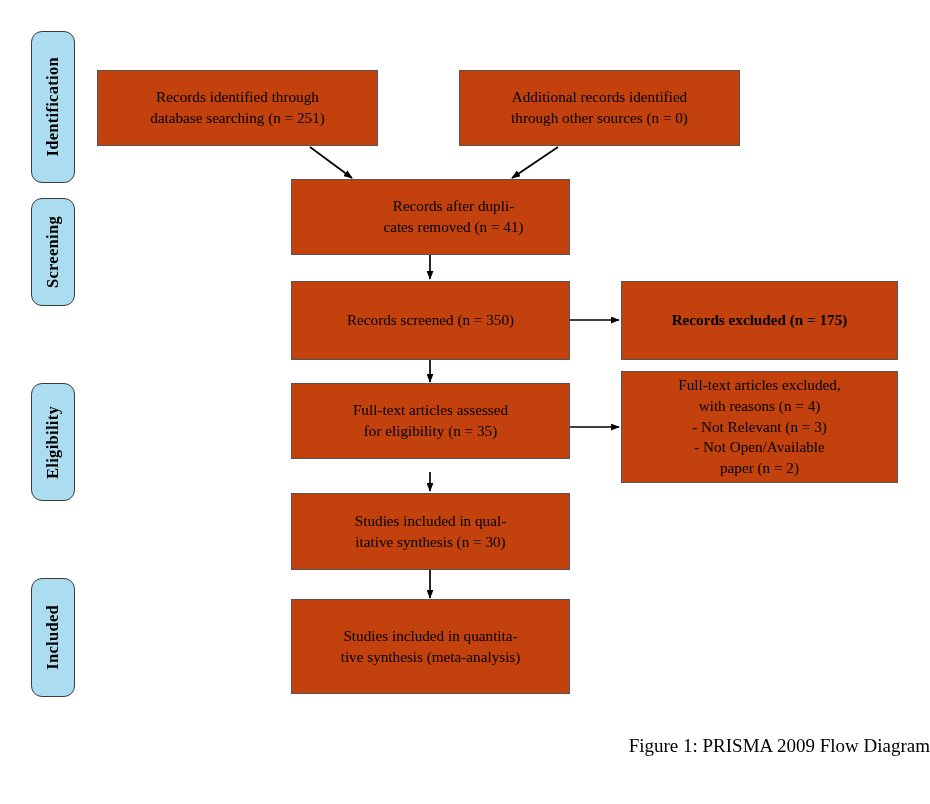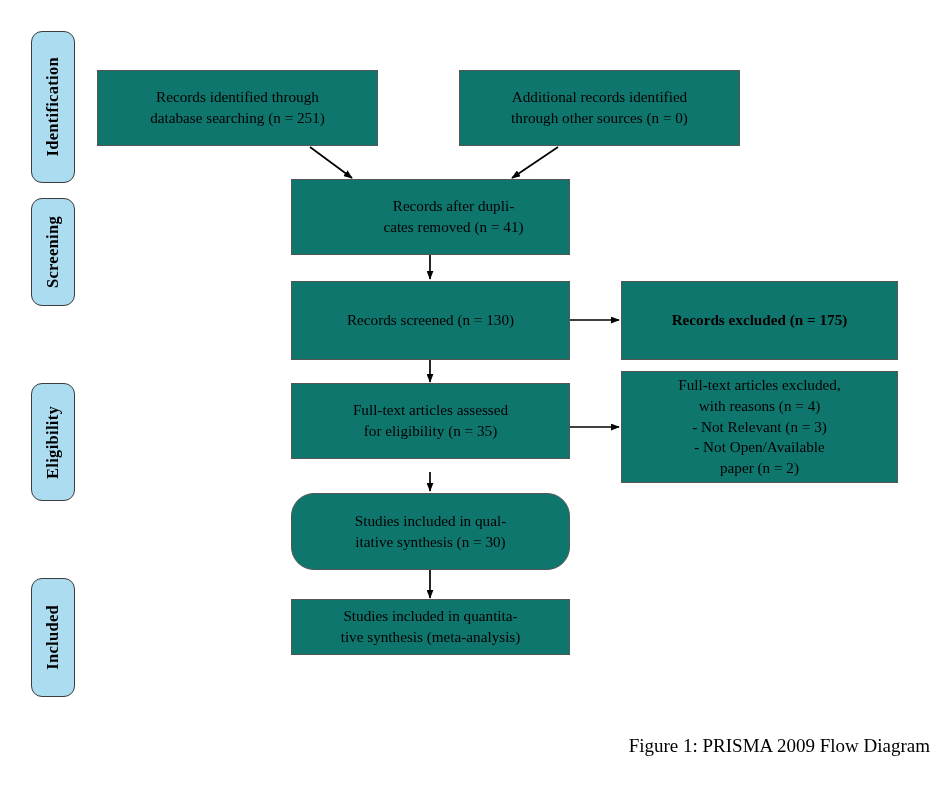--- a/index.html
+++ b/index.html
@@ -47,21 +47,21 @@
     font-size: 16.5px;
     letter-spacing: 0.3px;
     white-space: nowrap;
     color: #000000;
   }
 
   
   .flow-box {
     position: absolute;
     box-sizing: border-box;
-    background: #0f766e;
+    background: #c2410c;
     border: 1.4px solid #555555;
     display: flex;
     align-items: center;
     justify-content: center;
     text-align: center;
   }
   .flow-box .box-text {
     font-family: "Liberation Serif", "DejaVu Serif", serif;
     font-size: 15.2px;
     line-height: 1.38;
@@ -136,45 +136,45 @@
     <span class="box-text">Additional records identified
 through other sources (n = 0)</span>
   </div>
 
   <div class="flow-box" style="left:291px; top:179px; width:279px; height:76px;padding-left:46px;">
     <span class="box-text">Records after dupli-
 cates removed (n = 41)</span>
   </div>
 
   <div class="flow-box" style="left:291px; top:281px; width:279px; height:79px;">
-    <span class="box-text">Records screened (n = 130)</span>
+    <span class="box-text">Records screened (n = 350)</span>
   </div>
 
   <div class="flow-box" style="left:621px; top:281px; width:277px; height:79px;font-weight:bold;">
     <span class="box-text">Records excluded (n = 175)</span>
   </div>
 
   <div class="flow-box" style="left:291px; top:383px; width:279px; height:76px;">
     <span class="box-text">Full-text articles assessed
 for eligibility (n = 35)</span>
   </div>
 
   <div class="flow-box" style="left:621px; top:371px; width:277px; height:112px;">
     <span class="box-text">Full-text articles excluded,
 with reasons (n = 4)
 - Not Relevant (n = 3)
 - Not Open/Available
 paper (n = 2)</span>
   </div>
 
-  <div class="flow-box" style="left:291px; top:493px; width:279px; height:77px;border-radius:23px;">
+  <div class="flow-box" style="left:291px; top:493px; width:279px; height:77px;">
     <span class="box-text">Studies included in qual-
 itative synthesis (n = 30)</span>
   </div>
 
-  <div class="flow-box" style="left:291px; top:599px; width:279px; height:56px;">
+  <div class="flow-box" style="left:291px; top:599px; width:279px; height:95px;">
     <span class="box-text">Studies included in quantita-
 tive synthesis (meta-analysis)</span>
   </div>
 
   <div class="caption">Figure 1: PRISMA 2009 Flow Diagram</div>
 
 </div>
 
 </body></html>

